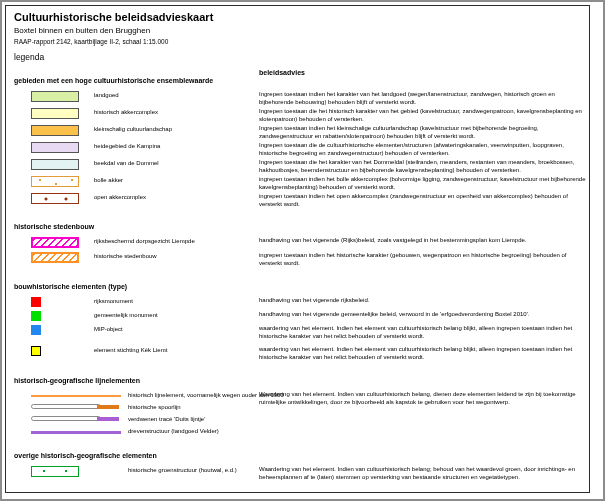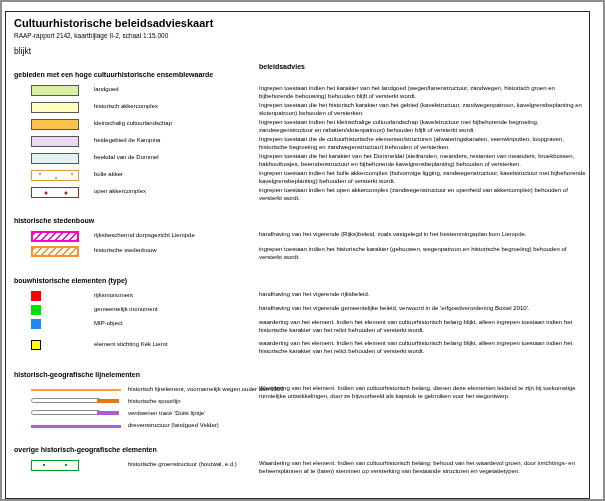--- a/index.html
+++ b/index.html
@@ -1,18 +1,18 @@
 <!DOCTYPE html>
 <html><head>
 <meta charset="utf-8">
 <style>
   html,body{margin:0;padding:0;background:#fff;}
   body{font-family:"Liberation Sans","DejaVu Sans",sans-serif;color:#000;}
   .frame{position:relative;width:605px;height:501px;box-sizing:border-box;border:2px solid #8d8d8d;background:#fff;overflow:hidden;}
-  .sheet{position:absolute;left:3px;top:9px;width:585px;height:488px;box-sizing:border-box;border:1px solid #2b2b2b;background:#fff;overflow:hidden;}
+  .sheet{position:absolute;left:3px;top:3px;width:585px;height:488px;box-sizing:border-box;border:1px solid #2b2b2b;background:#fff;overflow:hidden;}
   .hdr{padding:5px 0 0 8px;}
   .title{font-size:11px;font-weight:bold;margin:0 0 3px 0;}
   .sub{font-size:8px;line-height:1.25;margin:0;}
   .rep{font-size:6.5px;margin:2px 0 0 0;}
   .leg{font-size:8.5px;margin:7px 0 0 0;}
   .sechead{position:relative;padding-left:8px;margin:6px 0 3px 0;}
   .sechead.first{margin-top:7px;}
   .sec{font-size:7px;font-weight:bold;}
   .advhead{position:absolute;left:253px;top:0;font-size:7px;font-weight:bold;}
   .row{position:relative;display:grid;grid-template-columns:25px 63px 1fr;align-items:start;}
@@ -63,22 +63,23 @@
   .s5 .row{min-height:18px;}
 </style>
 </head>
 <body>
 
 <div class="frame">
 <div class="sheet">
 
   <div class="hdr">
     <div class="title">Cultuurhistorische beleidsadvieskaart</div>
+    <div class="sub">Boxtel binnen en buiten den Brugghen</div>
     <div class="rep">RAAP-rapport 2142, kaartbijlage II-2, schaal 1:15.000</div>
-    <div class="leg">blijkt</div>
+    <div class="leg">legenda</div>
   </div>
 
   <div class="s1">
     <div class="sechead first">
       <span class="sec">gebieden met een hoge cultuurhistorische ensemblewaarde</span>
       <span class="advhead">beleidsadvies</span>
     </div>
     <div class="row">
       <span class="ind"></span>
           <span class="sw landgoed"></span>

